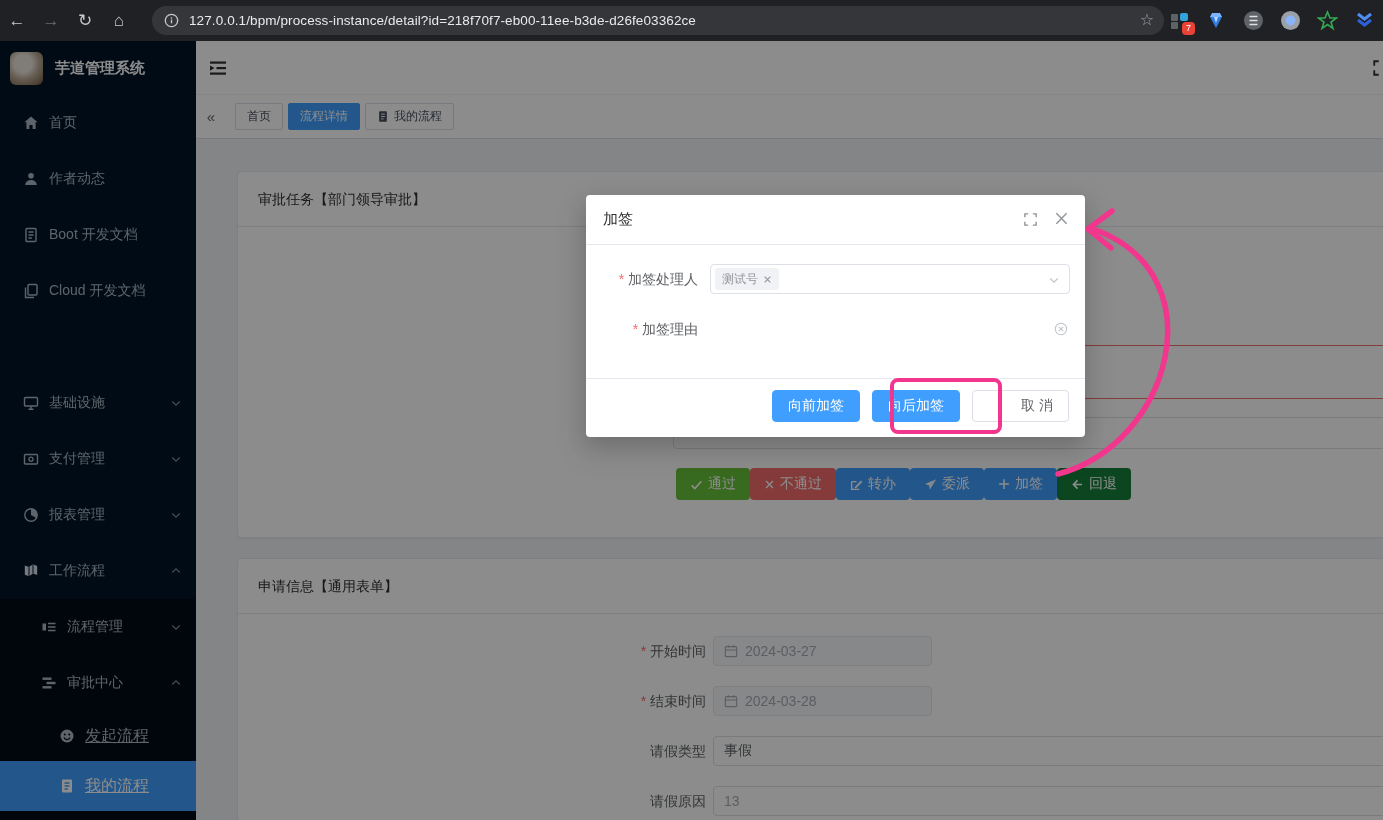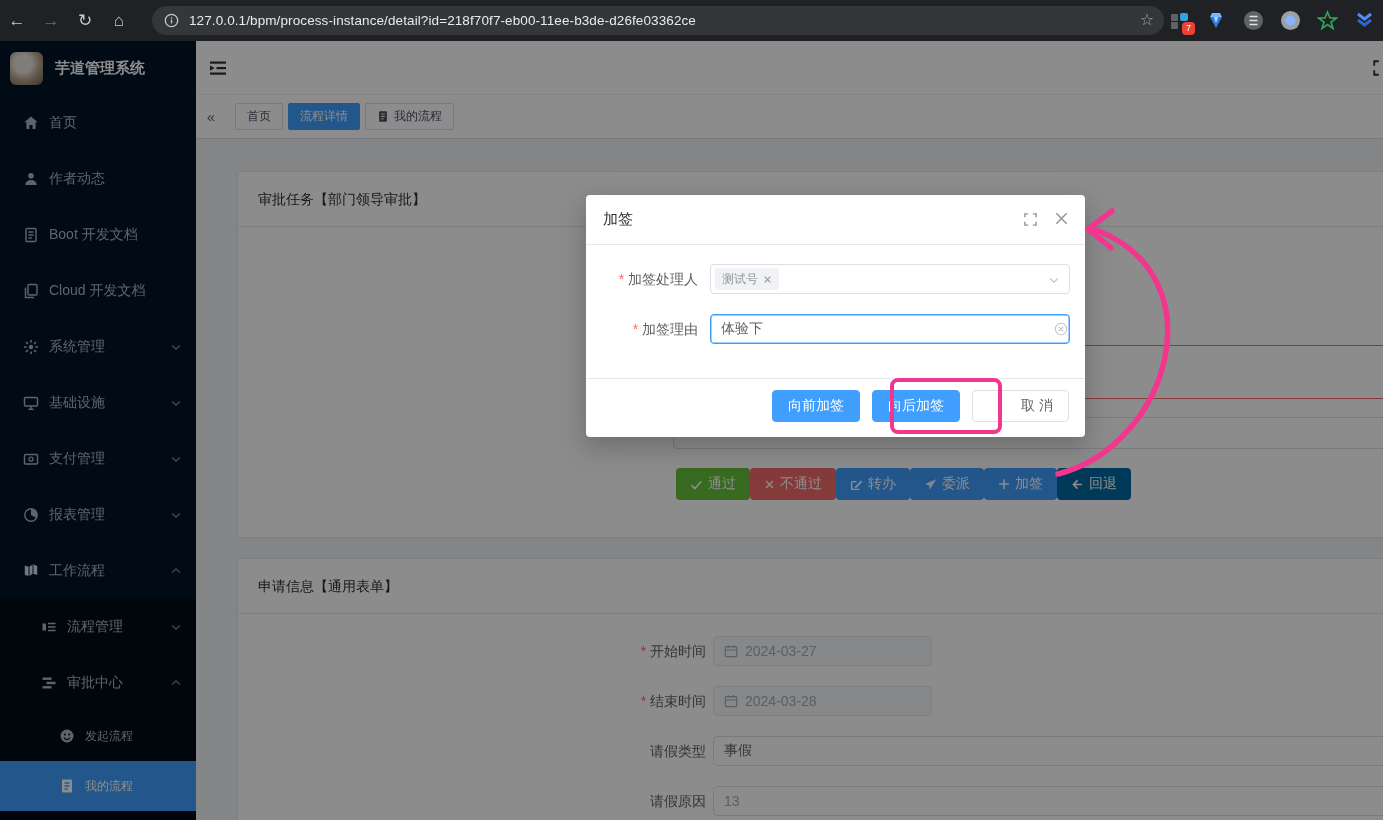--- a/index.html
+++ b/index.html
@@ -29,21 +29,21 @@
   .logo-row { height:54px; display:flex; align-items:center; padding-left:10px; }
   .logo-avatar { width:33px; height:33px; border-radius:6px;
     background:radial-gradient(circle at 40% 35%, #e9e4dc 0 30%, #b9a893 55%, #6e573f 100%); }
   .logo-title { margin-left:12px; color:#fff; font-size:15px; font-weight:700; }
   .m-item { position:absolute; left:0; width:196px; height:56px; display:flex; align-items:center;
     color:#aab7c3; font-size:14px; cursor:pointer; }
   .m-item .mi { margin:0 10px 0 23px; flex:none; }
   .m-item .chev { position:absolute; right:14px; }
   .sub-bg { position:absolute; left:0; top:558px; width:196px; height:221px; background:#000c17; }
   .m-item.lv2 .mi { margin-left:41px; }
-  .m-item.lv3 { height:50px; font-size:12px; }
+  .m-item.lv3 { height:50px; font-size:16px;text-decoration:underline; }
   .m-item.lv3 .mi { margin-left:59px; }
   .m-item.active { background:#409eff; color:#fff; }
 
   
   .main { position:absolute; left:196px; top:0; right:0; height:779px; }
   .navbar { height:54px; background:#fff; display:flex; align-items:center; padding-left:12px;
     border-bottom:1px solid #f0f0f0; position:relative; }
   .nav-fs { position:absolute; right:-7px; top:18px; }
   .tabbar { height:44px; background:#fff; border-bottom:1px solid #d8dce5; display:flex; align-items:center; }
   .tab-collapse { width:30px; text-align:center; color:#5f6368; font-size:15px; cursor:pointer; }
@@ -238,21 +238,21 @@
                 <polygon points="15,1.5 7,14.5 6.5,9.3" fill="#fff"></polygon>
               </svg>
             <span>委派</span>
           </button>
           <button class="abtn" style="background:#409eff">
             <svg width="12" height="12" viewBox="0 0 16 16">
                 <path d="M8 1.5 V14.5 M1.5 8 H14.5" stroke="#fff" stroke-width="2"></path>
               </svg>
             <span>加签</span>
           </button>
-          <button class="abtn" style="background:#0369a1">
+          <button class="abtn" style="background:#15803d">
             <svg width="13" height="13" viewBox="0 0 16 16">
                 <path d="M13.5 8 H3.5 M8 3 L3 8 L8 13" fill="none" stroke="#fff" stroke-width="2"></path>
               </svg>
             <span>回退</span>
           </button>
         </div>
       </div>
 
       <div class="card" id="form-card">
         <div class="card-head">申请信息【通用表单】</div>
@@ -319,30 +319,20 @@
         </svg>
       <span>Boot 开发文档</span>
     </div>
     <div class="m-item" style="top:222px">
       <svg class="mi" width="16" height="16" viewBox="0 0 16 16">
           <rect x="5" y="1.5" width="9" height="10.5" rx="1" fill="none" stroke="#aab7c3" stroke-width="1.4"></rect>
           <path d="M11 14.5 H2.5 V4.5" fill="none" stroke="#aab7c3" stroke-width="1.4"></path>
         </svg>
       <span>Cloud 开发文档</span>
     </div>
-    <div class="m-item" style="top:278px">
-      <svg class="mi" width="16" height="16" viewBox="0 0 16 16">
-          <circle cx="8" cy="8" r="2.2" fill="#aab7c3"></circle>
-          <path d="M8 1 v2.6 M8 12.4 V15 M1 8 h2.6 M12.4 8 H15 M3 3 l1.9 1.9 M11.1 11.1 L13 13 M13 3 l-1.9 1.9 M4.9 11.1 L3 13" stroke="#aab7c3" stroke-width="1.6"></path>
-        </svg>
-      <span>系统管理</span>
-      <svg class="chev" width="12" height="12" viewBox="0 0 16 16">
-          <polyline points="3,6 8,11 13,6" fill="none" stroke="#808a96" stroke-width="1.6"></polyline>
-        </svg>
-    </div>
     <div class="m-item" style="top:334px">
       <svg class="mi" width="16" height="16" viewBox="0 0 16 16">
           <rect x="1.5" y="2.5" width="13" height="8.5" rx="1" fill="none" stroke="#aab7c3" stroke-width="1.4"></rect>
           <path d="M5.5 14.2 h5 M8 11 v3.2" stroke="#aab7c3" stroke-width="1.4"></path>
         </svg>
       <span>基础设施</span>
       <svg class="chev" width="12" height="12" viewBox="0 0 16 16">
           <polyline points="3,6 8,11 13,6" fill="none" stroke="#808a96" stroke-width="1.6"></polyline>
         </svg>
     </div>
@@ -440,21 +430,20 @@
           </svg>
       </span>
       <svg class="m-chev" width="12" height="12" viewBox="0 0 16 16">
           <polyline points="3,6 8,11 13,6" fill="none" stroke="#c0c4cc" stroke-width="1.6"></polyline>
         </svg>
     </div>
   </div>
 
   <div class="mrow" style="top:119px">
     <span class="m-label">加签理由</span>
-    <input class="m-input" value="体验下" style="">
     <svg class="m-clear" width="14" height="14" viewBox="0 0 16 16">
       <circle cx="8" cy="8" r="6.5" fill="none" stroke="#c0c4cc" stroke-width="1.2"></circle>
       <path d="M5.5 5.5 L10.5 10.5 M10.5 5.5 L5.5 10.5" stroke="#c0c4cc" stroke-width="1.2"></path>
     </svg>
   </div>
 
   <div class="modal-divider"></div>
   <div class="modal-foot">
     <button class="mbtn primary">向前加签</button>
     <button class="mbtn primary">向后加签</button>

